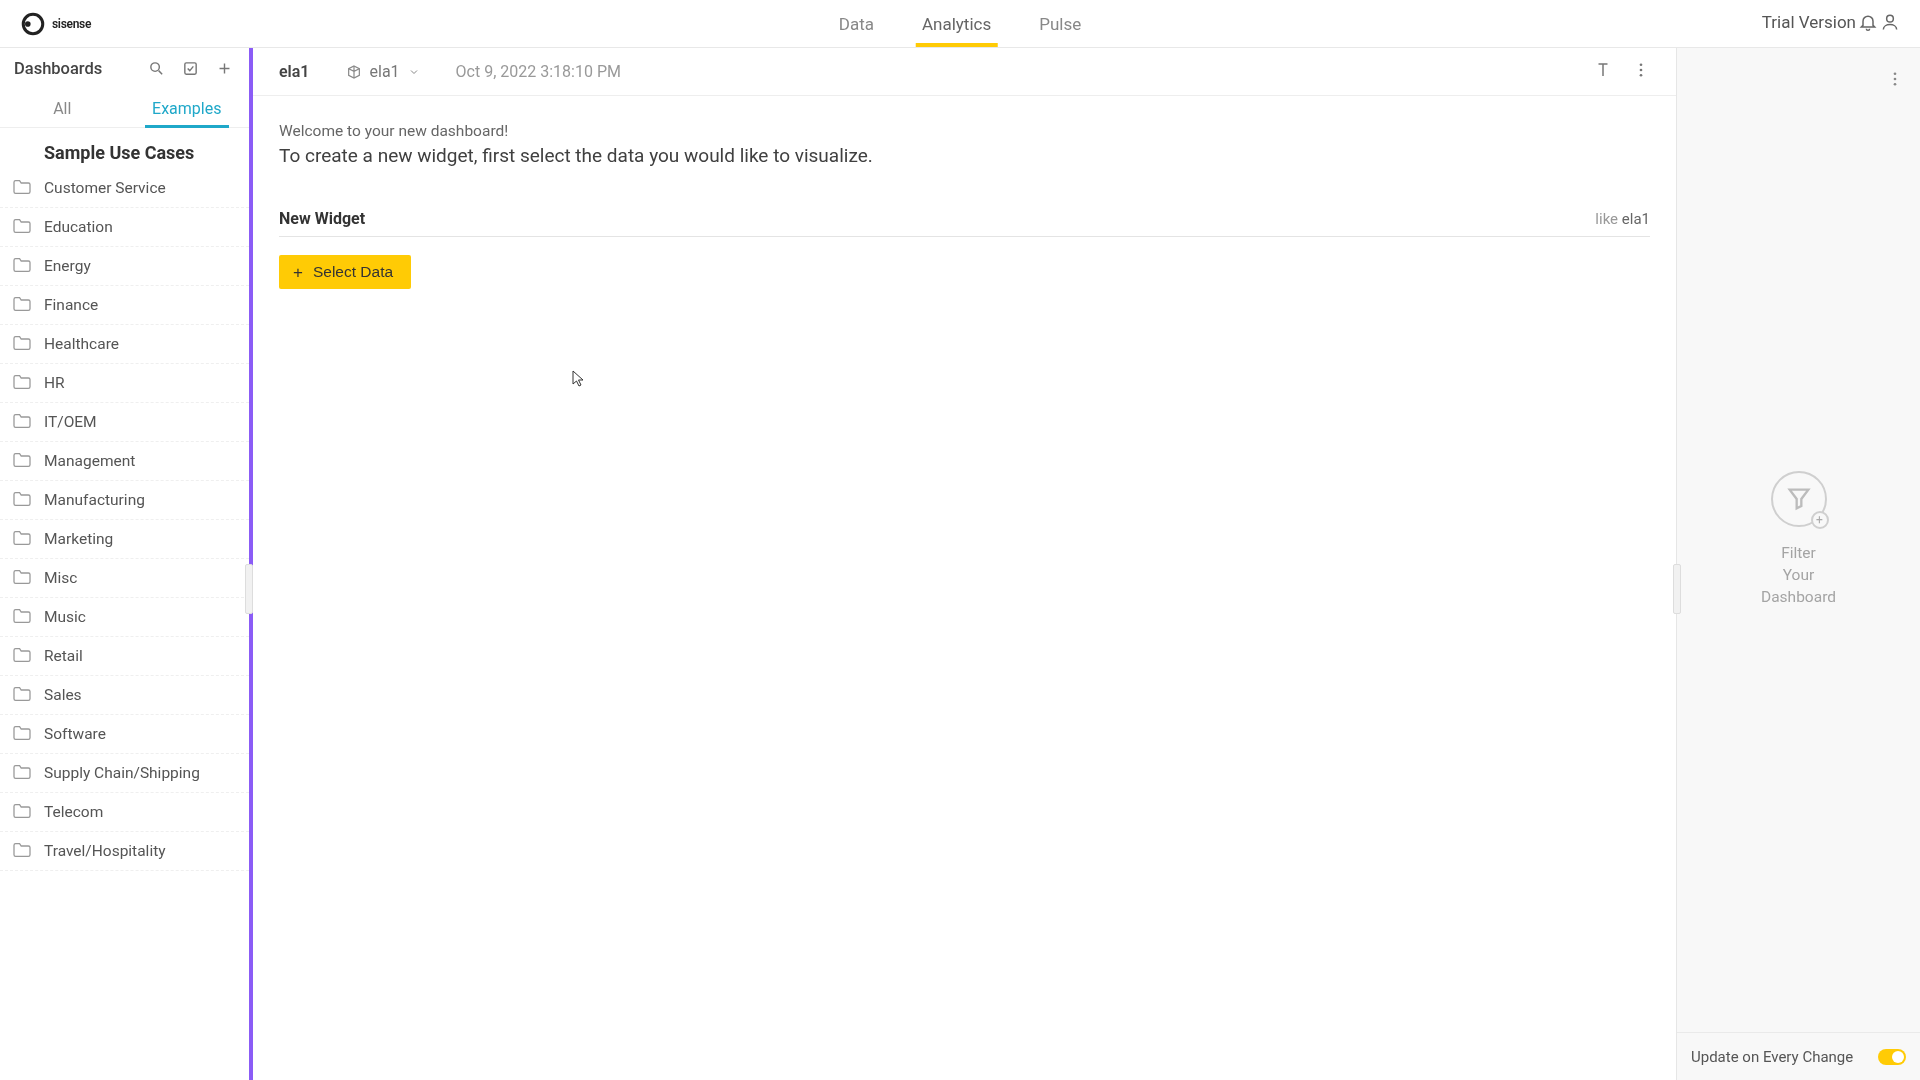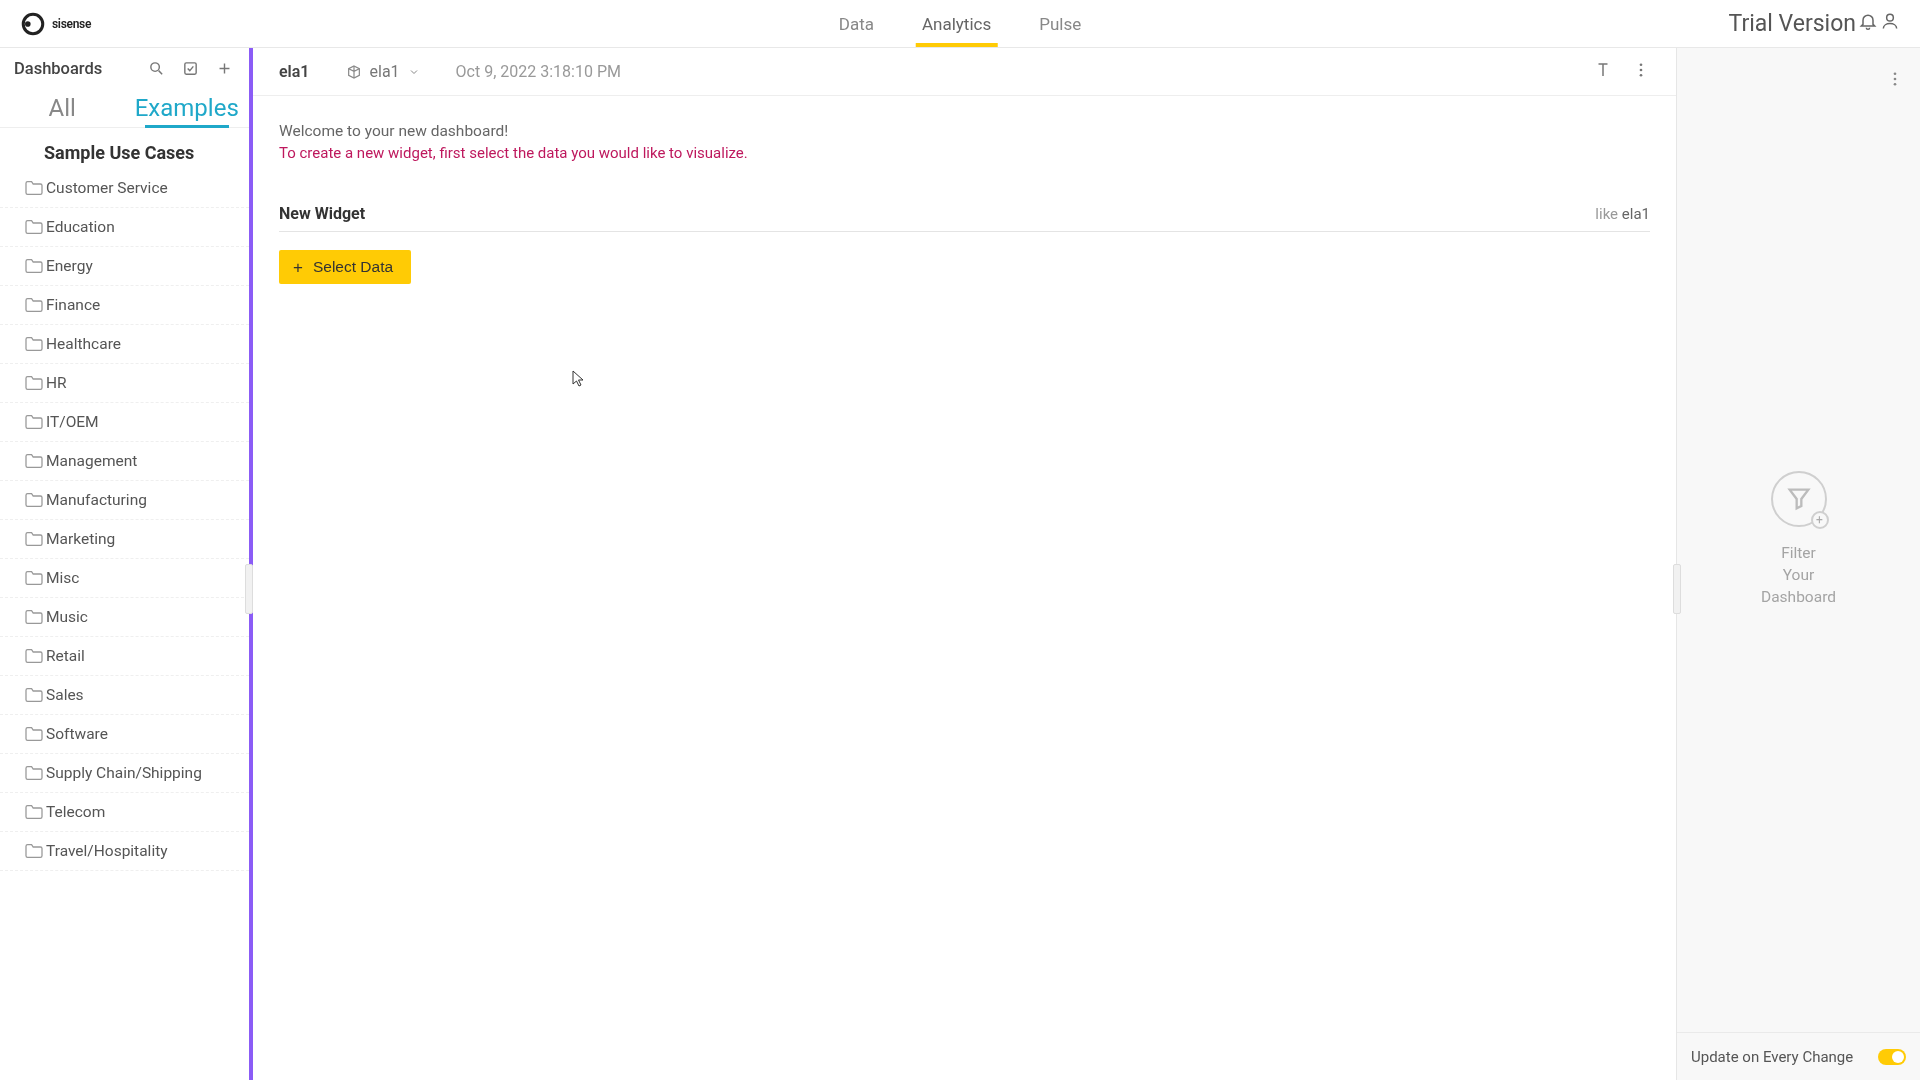--- a/index.html
+++ b/index.html
@@ -22,43 +22,43 @@
       position: relative;
     }
     .logo { display: flex; align-items: center; gap: 6px; font-weight: 600; font-size: 12px; color: #222; }
     .logo-text { letter-spacing: -0.3px; }
     .main-tabs { position: absolute; left: 50%; transform: translateX(-50%); display: flex; gap: 48px; height: 100%; align-items: center; }
     .main-tab { font-size: 17px; color: #888; cursor: pointer; height: 100%; display: flex; align-items: center; position: relative; }
     .main-tab.active { color: #666; }
     .main-tab.active::after {
       content: ""; position: absolute; bottom: 0; left: -6px; right: -6px; height: 4px; background: #ffcb05;
     }
-    .topbar-right { margin-left: auto; display: flex; gap: 2px; align-items: center; font-size: 23px; color: #555; }
+    .topbar-right { margin-left: auto; display: flex; gap: 2px; align-items: flex-start; font-size: 17px; color: #555; }
 
     
     .app { display: flex; height: calc(100% - 48px); }
 
     
     .sidebar { width: 253px; border-right: 4px solid #8b5cf6; display: flex; flex-direction: column; position: relative; }
     .sidebar-header {
       height: 41px; display: flex; align-items: center; padding: 0 14px; gap: 12px; font-size: 16.5px; color: #444;
     }
     .sidebar-header-title { font-weight: 500; flex: 1; }
     .sidebar-icon-btn { width: 22px; height: 22px; display: flex; align-items: center; justify-content: center; cursor: pointer; color: #777; }
 
     .sidebar-tabs { display: flex; height: 39px; border-bottom: 1px solid #eee; }
-    .sidebar-tab { flex: 1; display: flex; align-items: center; justify-content: center; font-size: 24px; color: #888; cursor: pointer; }
+    .sidebar-tab { flex: 1; display: flex; align-items: center; justify-content: center; font-size: 16px; color: #888; cursor: pointer; }
     .sidebar-tab.active { color: #1fa8c9; position: relative; }
     .sidebar-tab.active::after { content: ""; position: absolute; bottom: -1px; left: 20px; right: 20px; height: 3px; background: #1fa8c9; }
 
     .section-title { font-size: 18px; font-weight: 700; color: #333; padding: 14px 14px 6px 44px; }
 
     .folder-list { overflow-y: auto; flex: 1; }
     .folder-item {
-      display: flex; align-items: center; gap: 2px; padding: 10px 24px; font-size: 15.5px; color: #555;
+      display: flex; gap: 12px; padding: 10px 12px; font-size: 15.5px; color: #555;
       cursor: pointer; border-bottom: 1px dashed #efefef;
     }
     .folder-icon { width: 20px; height: 16px; flex-shrink: 0; }
 
     .sidebar-splitter {
       position: absolute; right: -4px; top: 50%; width: 8px; height: 50px; background: #f1f1f1;
       border: 1px solid #ddd; border-radius: 2px; cursor: col-resize;
     }
 
     
@@ -67,21 +67,21 @@
       height: 48px; display: flex; align-items: center; padding: 0 26px; gap: 36px;
       border-bottom: 1px solid #eee; font-size: 16px; color: #777;
     }
     .dash-name { font-weight: 600; color: #444; }
     .datasource-chip { display: flex; align-items: center; gap: 8px; cursor: pointer; }
     .timestamp { color: #999; }
     .header-right { margin-left: auto; display: flex; gap: 20px; align-items: center; color: #777; }
 
     .main-body { padding: 26px 26px 0 26px; flex: 1; }
     .welcome-title { font-size: 15.5px; color: #666; margin-bottom: 4px; }
-    .welcome-sub { font-size: 15px; color: #be185d; margin-bottom: 42px; }
+    .welcome-sub { font-size: 19px; color: #404040; margin-bottom: 42px; }
 
     .widget-header { display: flex; align-items: baseline; border-bottom: 1px solid #e4e4e4; padding-bottom: 8px; }
     .widget-title { font-size: 16px; font-weight: 700; color: #333; }
     .widget-from { margin-left: auto; font-size: 15px; color: #999; }
     .widget-from-src { color: #666; }
 
     .select-data-btn {
       margin-top: 18px; display: inline-flex; align-items: center; gap: 10px;
       background: #ffcb05; color: #333; font-size: 15.5px; padding: 8px 18px 8px 14px;
       border: none; cursor: pointer; border-radius: 2px;

